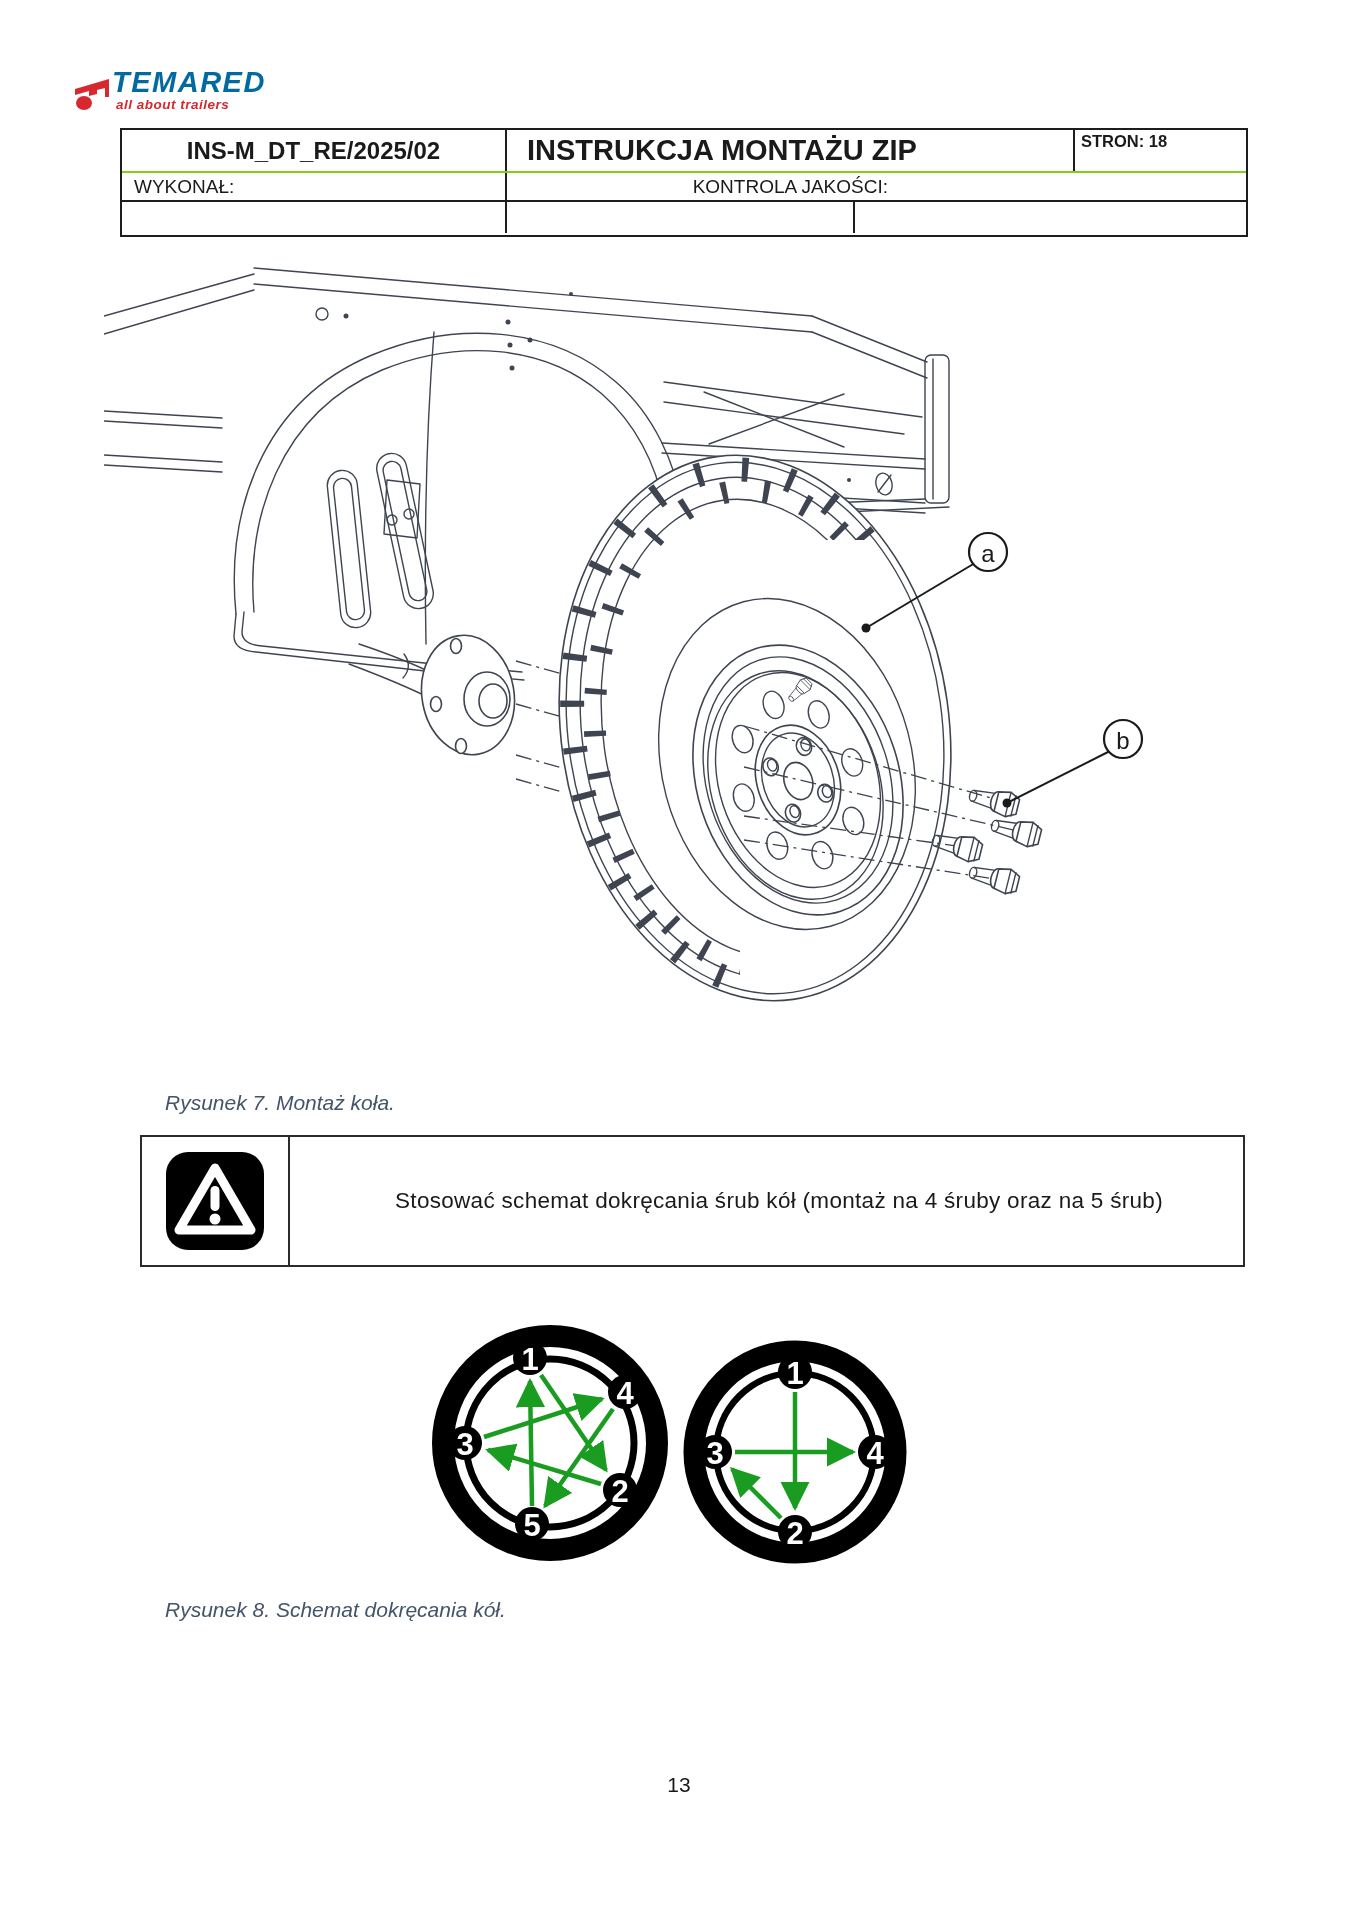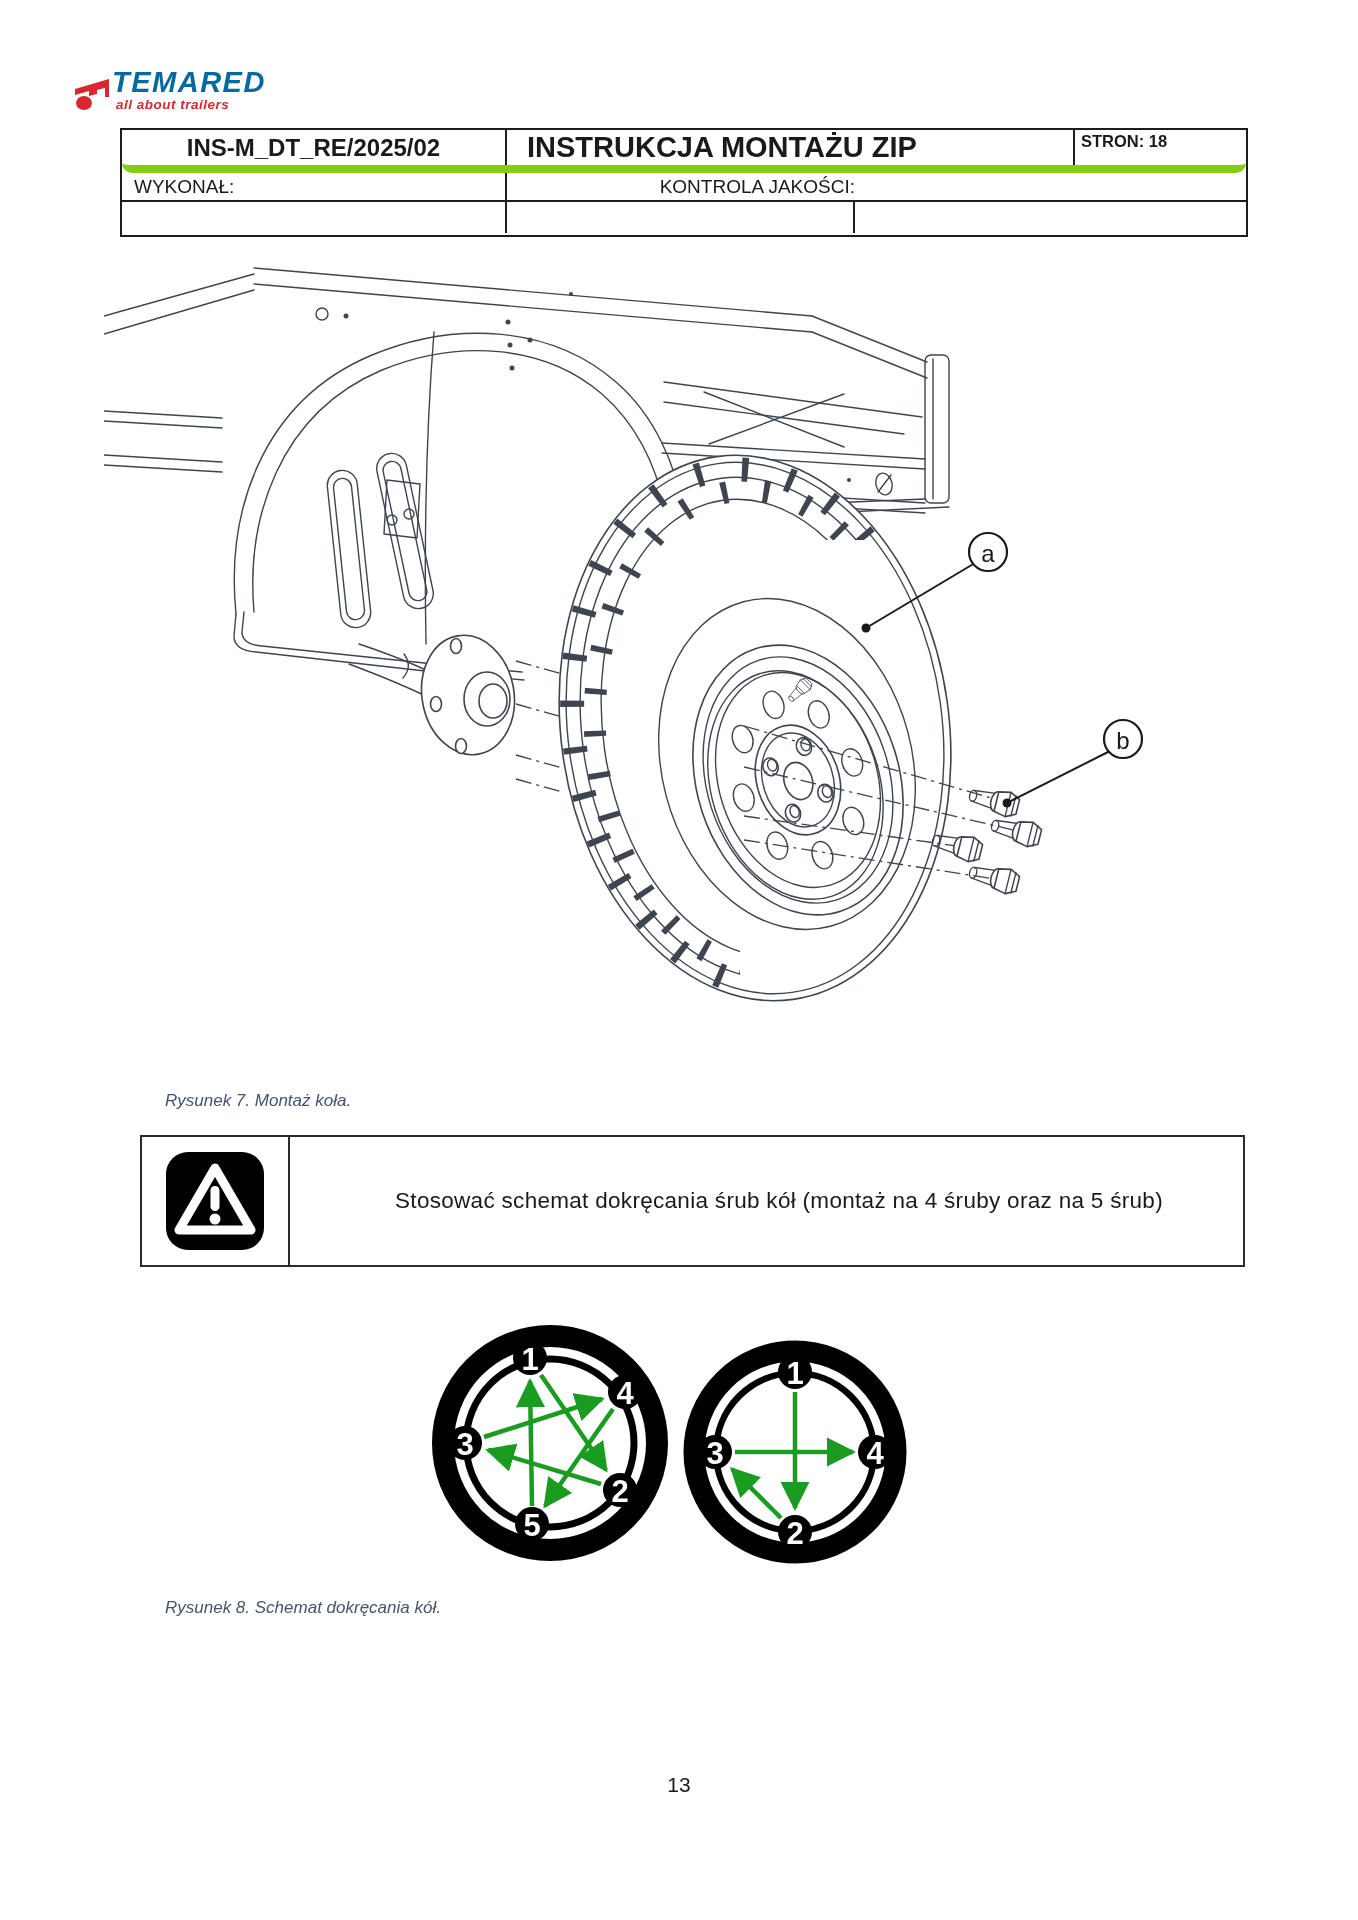--- a/index.html
+++ b/index.html
@@ -8,31 +8,31 @@
 
   
   .brand{font-style:italic;font-weight:bold;font-size:29px;letter-spacing:1.5px;color:#0369a1;}
   .tagline{font-style:italic;font-weight:bold;font-size:13.5px;letter-spacing:0.5px;color:#d7282f;}
 
   
   .htable{left:120px;top:128px;width:1128px;height:109px;border:2px solid #1d1d1d;box-sizing:border-box;}
   .hrow{display:flex;box-sizing:border-box;}
   .hcell{box-sizing:border-box;border-right:2px solid #1d1d1d;overflow:hidden;}
   .hcell:last-child{border-right:none;}
-  .r1{height:43px;border-bottom:8px solid #84cc16;border-radius:10px;}
-  .r2{height:29px;border-bottom:2px solid #1d1d1d;}
+  .r1{height:43px;border-bottom:2px solid #84cc16;}
+  .r2{height:29px;border-bottom:2px solid #1d1d1d;gap:33px;}
   .r3{height:31px;}
   .docnum{width:385px;display:flex;align-items:center;justify-content:center;font-weight:bold;font-size:24px;}
   .doctitle{width:568px;display:flex;align-items:center;font-weight:bold;font-size:29px;padding-left:20px;}
   .docpages{width:171px;font-weight:bold;font-size:16.5px;padding:2px 0 0 6px;}
   .c1{width:385px;font-size:19px;padding:3px 0 0 12px;}
   .c2{width:348px;font-size:19px;padding:3px 0 0 12px;text-align:right;}
   .c3{width:391px;font-size:19px;padding:3px 0 0 12px;}
 
-  .caption{font-style:italic;font-size:17px;color:#44546a;}
+  .caption{font-style:italic;font-size:21px;color:#44546a;}
 
   
   .warnbox{left:140px;top:1135px;width:1105px;height:132px;border:2px solid #2b2b2b;box-sizing:border-box;display:flex;}
   .warnicon-cell{width:148px;border-right:2px solid #2b2b2b;box-sizing:border-box;display:flex;align-items:center;justify-content:center;}
   .warntext-cell{flex:1;display:flex;align-items:center;justify-content:center;font-size:22.5px;letter-spacing:0.3px;padding-left:25px;}
 
   .pagenum{left:0;top:1773px;width:1358px;text-align:center;font-size:21px;}
 
   svg{display:block;}
   .ln{stroke:#3e4450;fill:none;stroke-width:1.4;stroke-linecap:round;stroke-linejoin:round;}

